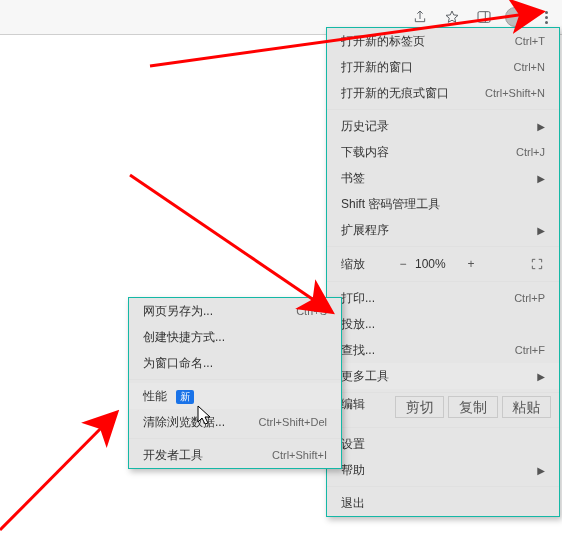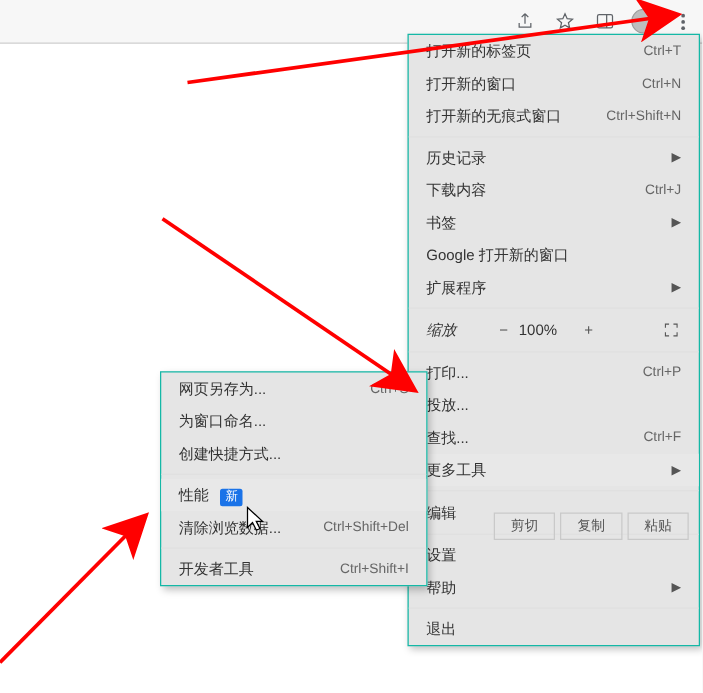--- a/index.html
+++ b/index.html
@@ -24,30 +24,30 @@
   .menu.sub{left:128px;top:297px;width:212px;}
   .menu .row{display:flex;align-items:center;height:26px;padding:0 14px;white-space:nowrap;cursor:default;}
   .menu .row.hover{background:#e8e8e8;gap:22px;}
   .menu .row .lab{flex:1;}
   .menu .row .sc{color:#666;font-size:11px;text-align:right;}
   .menu .row .chev{color:#555;font-size:10px;margin-left:6px;}
   .menu hr{border:none;border-top:1px solid #e0e0e0;margin:3px 0;}
 
   
   .zoom-row{display:flex;align-items:center;height:28px;padding:0 10px 0 14px;}
-  .zoom-row .lab{width:50px;font-style:italic;}
+  .zoom-row .lab{width:50px;}
   .zoom-btn{width:24px;text-align:center;color:#555;}
   .zoom-val{width:44px;text-align:left;}
   .zoom-full{width:24px;display:flex;align-items:center;justify-content:center;}
   .zoom-full svg{width:14px;height:14px;stroke:#555;stroke-width:1.5;fill:none;}
 
   
-  .edit-row{display:flex;align-items:center;height:28px;padding:0 8px 0 14px;}
+  .edit-row{display:flex;height:28px;padding:0 8px 0 14px;}
   .edit-row .lab{width:50px;}
-  .edit-row .btn{flex:1;text-align:center;border:1px solid #c9c9c9;margin-left:4px;height:20px;line-height:20px;font-size:11px;color:#555;margin-top:21px;}
+  .edit-row .btn{flex:1;text-align:center;border:1px solid #c9c9c9;margin-left:4px;height:20px;line-height:20px;font-size:14px;color:#555;}
 
   .badge-new{background:#1a73e8;color:#fff;font-size:10px;padding:0 4px;border-radius:2px;margin-left:6px;line-height:14px;height:14px;display:inline-block;}
 
   
   svg.overlay{position:absolute;left:0;top:0;width:562px;height:554px;pointer-events:none;}
 
 </style>
 </head>
 <body>
 
@@ -102,21 +102,21 @@
     </div>
     <div class="row">
       <span class="lab">下载内容</span>
       <span class="sc">Ctrl+J</span>
     </div>
     <div class="row">
       <span class="lab">书签</span>
       <span class="chev">▶</span>
     </div>
     <div class="row">
-      <span class="lab">Google 打开新的窗口</span>
+      <span class="lab">Shift 密码管理工具</span>
     </div>
     <div class="row">
       <span class="lab">扩展程序</span>
       <span class="chev">▶</span>
     </div>
     <hr>
     <div class="zoom-row">
       <span class="lab">缩放</span>
       <span class="zoom-btn">−</span>
       <span class="zoom-val">100%</span>
@@ -164,24 +164,24 @@
       <span class="lab">退出</span>
     </div>
   </div>
 
   <div class="menu sub">
     <div class="row">
       <span class="lab">网页另存为...</span>
       <span class="sc">Ctrl+S</span>
     </div>
     <div class="row">
+      <span class="lab">创建快捷方式...</span>
+    </div>
+    <div class="row">
       <span class="lab">为窗口命名...</span>
-    </div>
-    <div class="row">
-      <span class="lab">创建快捷方式...</span>
     </div>
     <hr>
     <div class="row hover">
       <span class="lab">
         <span>性能</span>
         <span class="badge-new">新</span>
       </span>
     </div>
     <div class="row">
       <span class="lab">清除浏览数据...</span>

